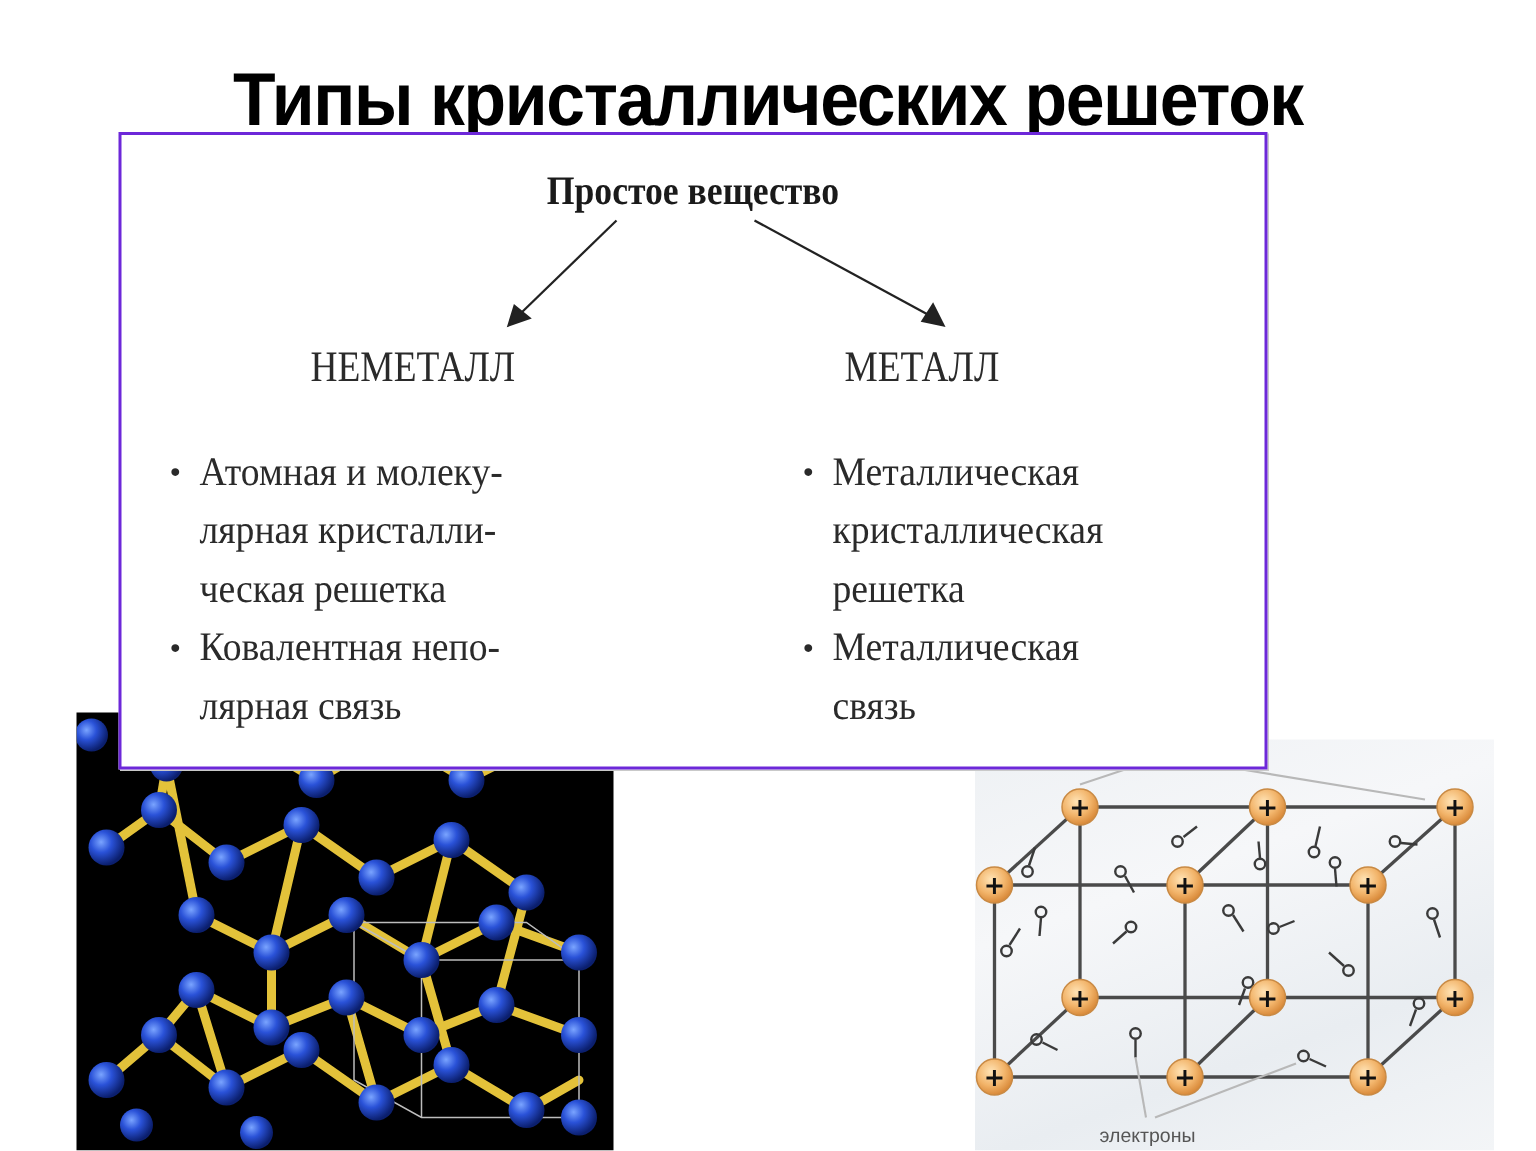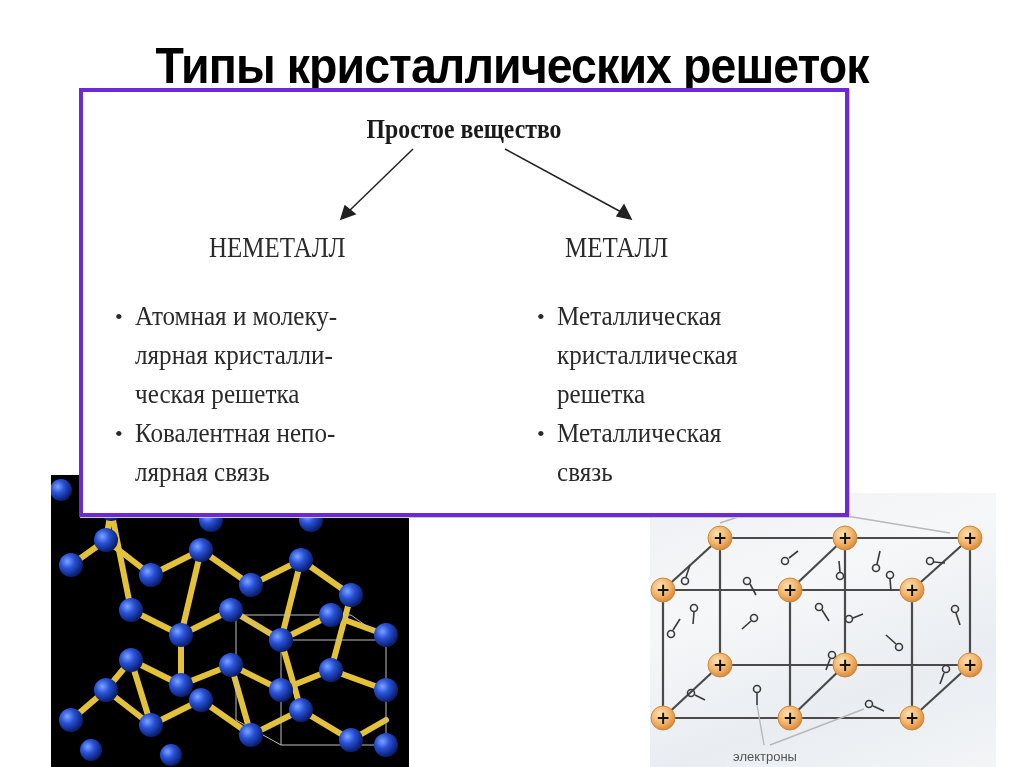--- a/index.html
+++ b/index.html
@@ -24,21 +24,21 @@
     }
     
     .img-right {
       position: absolute; left: 650px; top: 493px; width: 346px; height: 274px;
       background: linear-gradient(160deg, #eef1f4 0%, #f6f7f9 35%, #e9edf1 70%, #f3f5f7 100%);
       overflow: hidden;
     }
     .box {
       position: absolute; left: 79px; top: 88px; width: 762px; height: 421px;
       background: #fff;
-      border: 4px solid #6d28d9;
+      border: 2px solid #6d28d9;
       box-shadow: 1px 1px 0 #c9c9c9;
       font-family: "Liberation Serif", serif;
       color: #1a1a1a;
     }
     .box .root {
       position: absolute; left: 0; top: 22px; width: 100%;
       text-align: center; font-weight: bold; font-size: 27px;
       transform: scaleX(0.88);
     }
     .box .arrows { position: absolute; left: 0; top: 0; }

